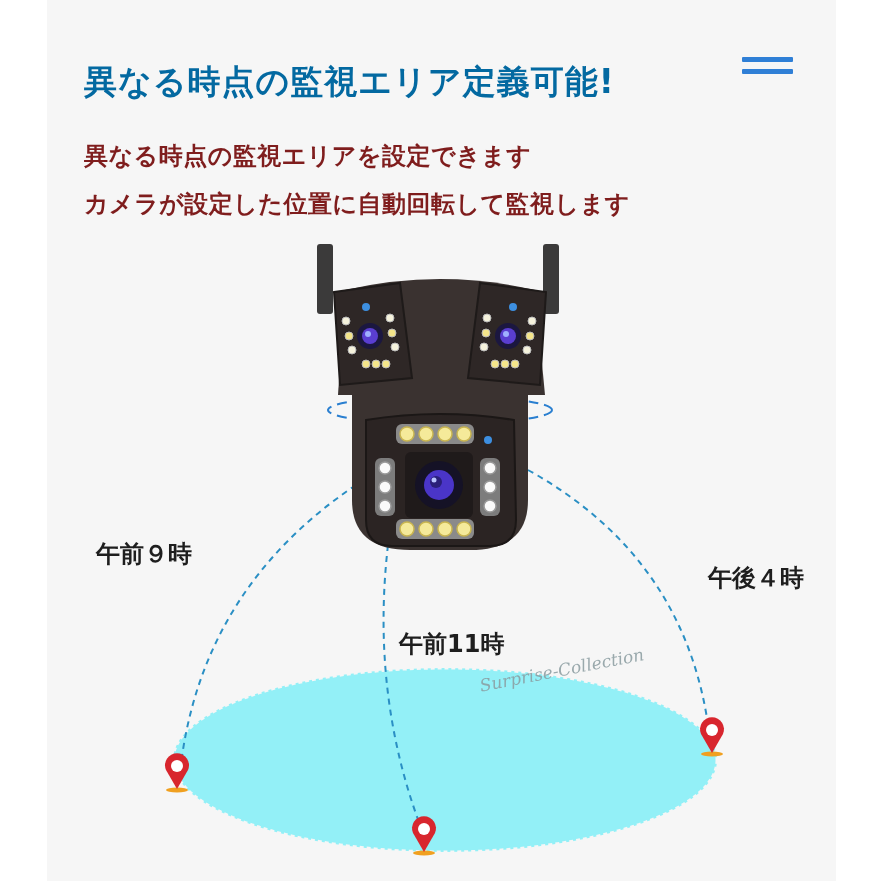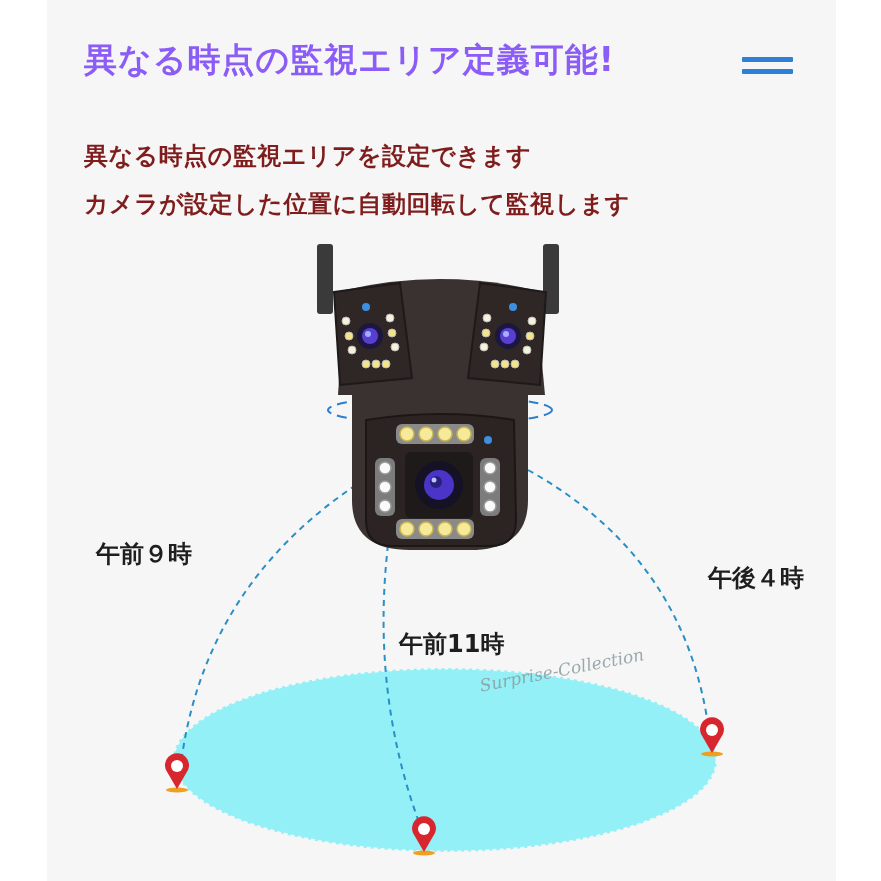--- a/index.html
+++ b/index.html
@@ -1,18 +1,18 @@
 <!DOCTYPE html>
 <html><head>
 <meta charset="utf-8">
 <style>
   html,body{margin:0;padding:0;background:#ffffff;}
   body{width:881px;height:881px;position:relative;overflow:hidden;font-family:"DejaVu Sans","Liberation Sans",sans-serif;}
   .panel{position:absolute;left:47px;top:0;width:789px;height:881px;background:#f6f6f6;}
-  .title{position:absolute;left:84px;top:38px;font-size:33px;font-weight:bold;color:#8b5cf6;letter-spacing:1px;white-space:nowrap;}
+  .title{position:absolute;left:84px;top:60px;font-size:33px;font-weight:bold;color:#0369a1;letter-spacing:1px;white-space:nowrap;}
   .menu-icon{position:absolute;left:742px;top:57px;width:51px;height:20px;}
   .menu-icon .bar{position:absolute;left:0;width:51px;height:5px;background:#2f7fd6;border-radius:1px;}
   .sub{position:absolute;left:84px;font-size:24px;font-weight:bold;color:#7f1d1d;white-space:nowrap;letter-spacing:0.5px;}
   .sub1{top:140px;}
   .sub2{top:188px;}
   .label{position:absolute;font-size:24px;font-weight:bold;color:#1e1e1e;white-space:nowrap;}
   .lbl-9{left:96px;top:538px;}
   .lbl-11{left:392px;top:628px;margin-left:7px;}
   .lbl-16{left:708px;top:562px;}
   .scene{position:absolute;left:0;top:0;width:881px;height:881px;}

